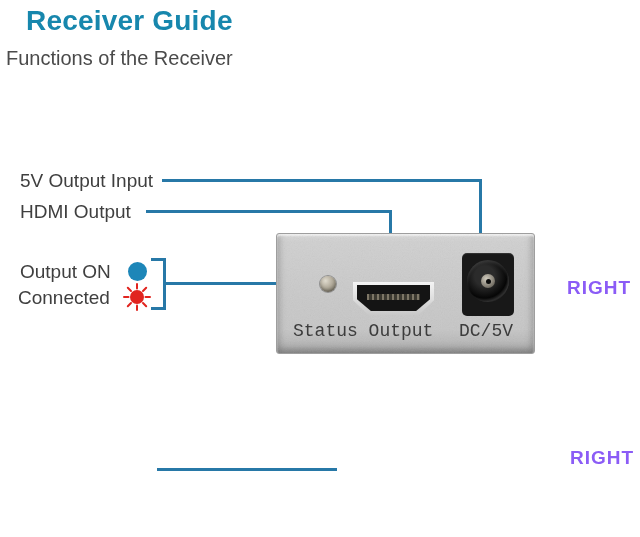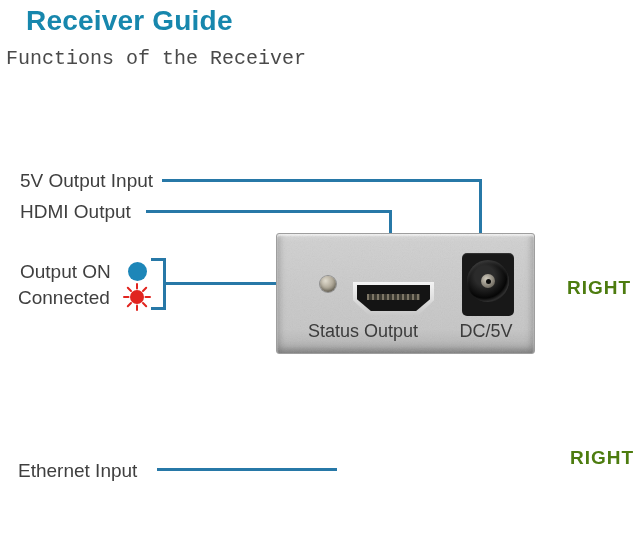--- a/index.html
+++ b/index.html
@@ -2,21 +2,21 @@
 <html><head>
 <meta charset="utf-8">
 <style>
   html,body{margin:0;padding:0;background:#ffffff;}
   .canvas{
     position:relative;width:640px;height:537px;background:#ffffff;overflow:hidden;
     font-family:"Liberation Sans","DejaVu Sans",sans-serif;
   }
   
   .title{position:absolute;left:26px;top:5px;font-size:28px;font-weight:bold;color:#1787ad;letter-spacing:.2px;}
-  .subtitle{position:absolute;left:6px;top:47px;font-size:20px;color:#4a4a4a;font-family:Liberation Mono, monospace;}
+  .subtitle{position:absolute;left:6px;top:47px;font-size:20px;color:#4a4a4a;}
   
   .callout{position:absolute;font-size:19px;color:#3f3f3f;white-space:nowrap;}
   .lbl-5v{left:20px;top:170px;}
   .lbl-hdmi{left:20px;top:201px;text-align:center;}
   .lbl-poweron{left:20px;top:261px;}
   .lbl-connected{left:18px;top:287px;}
   .lbl-ethernet{left:18px;top:460px;}
   
   .seg{position:absolute;background:#2778a7;}
   .l1h{left:162px;top:179px;width:320px;height:3px;}
@@ -33,21 +33,21 @@
   .red-star{position:absolute;left:123px;top:283px;width:28px;height:28px;}
   
   .panel{
     position:absolute;border:1px solid #9e9e9e;border-radius:3px;
     background:linear-gradient(180deg,#e3e3e3 0,#d0d0d0 7px,#cacaca 45%,#c6c6c6 80%,#aeaeae 100%);
     box-shadow:inset 0 2px 2px rgba(255,255,255,.75),
                inset 0 -5px 7px rgba(0,0,0,.20),
                inset 4px 0 6px rgba(0,0,0,.10),
                inset -4px 0 6px rgba(0,0,0,.10);
   }
-  .panel-right{left:276px;top:233px;width:257px;height:119px;}
+  .panel-right{left:276px;top:233px;width:257px;height:119px;font-family:Liberation Mono, monospace;}
   .panel-left{left:282px;top:407px;width:253px;height:120px;}
   .noise{position:absolute;inset:0;width:100%;height:100%;opacity:.13;pointer-events:none;}
   .panel-text{position:absolute;font-size:18px;color:#3c3c3c;text-align:center;white-space:nowrap;}
   .status-label{left:16px;top:87px;width:140px;}
   .dc-label{left:174px;top:87px;width:70px;}
   .cat-label{left:66px;top:90px;width:130px;font-size:20px;}
   
   .status-led{
     position:absolute;left:43px;top:42px;width:16px;height:16px;border-radius:50%;
     background:radial-gradient(circle at 35% 30%,#e0dbce,#b2ab9b 45%,#847e6f 78%,#6e685b);
@@ -73,21 +73,21 @@
   .dc-pin-hole{position:absolute;left:5px;top:5px;width:5px;height:5px;border-radius:50%;background:#0a0a0a;}
   
   .rj45{position:absolute;left:84px;top:9px;width:89px;height:81px;border-radius:4px;
     background:linear-gradient(145deg,#bdbdbd,#8d8d8d);
     box-shadow:inset 0 0 0 2px #7c7c7c, inset 0 2px 3px rgba(255,255,255,.5), 0 1px 2px rgba(0,0,0,.25);}
   .rj45-open{position:absolute;left:7px;right:7px;top:7px;bottom:7px;background:#0d0d0d;
     clip-path:polygon(0 0,100% 0,100% 100%,84% 100%,84% 73%,62% 73%,62% 100%,36% 100%,36% 73%,12% 73%,12% 100%,0 100%);}
   .rj45-pins{position:absolute;left:22%;top:10px;width:56%;height:12px;
     background:repeating-linear-gradient(90deg,#a2987c 0 2px,transparent 2px 6px);}
   
-  .side-label{position:absolute;font-size:19px;font-weight:bold;color:#4d7c0f;letter-spacing:1px;white-space:nowrap;}
+  .side-label{position:absolute;font-size:19px;font-weight:bold;color:#8b5cf6;letter-spacing:1px;white-space:nowrap;}
   .side-right{left:567px;top:277px;}
   .side-left{left:570px;top:447px;}
 </style>
 </head>
 <body>
 
 <div class="canvas">
 
   <svg width="0" height="0" style="position:absolute" aria-hidden="true">
     <filter id="metalNoise">
@@ -145,16 +145,15 @@
         </div>
       </div>
     </div>
     <div class="panel-text status-label">Status Output</div>
     <div class="panel-text dc-label">DC/5V</div>
   </div>
   <div class="side-label side-right">RIGHT</div>
 
   <div class="side-label side-left">RIGHT</div>
 
-  <div class="callout lbl-ethernet">Ethernet Input</div>
   <div class="seg l4h"></div>
 
 </div>
 
 </body></html>

